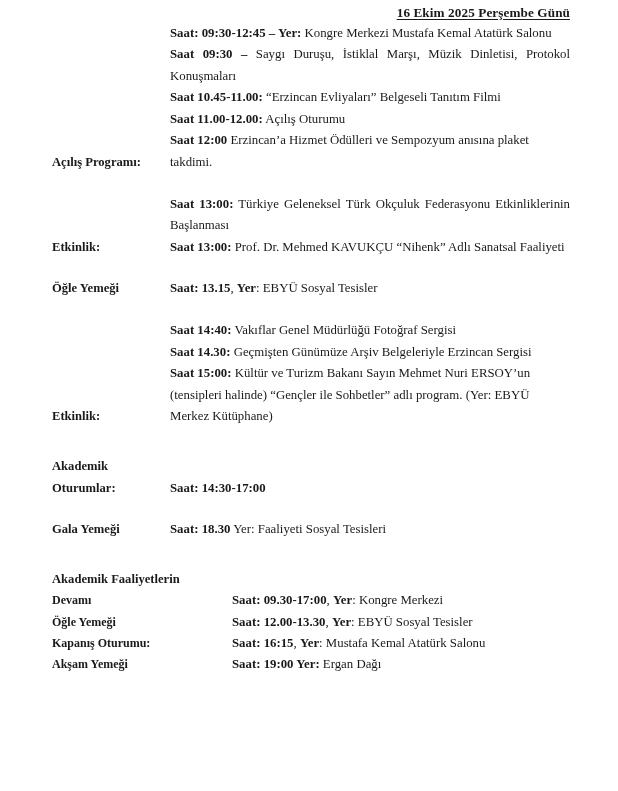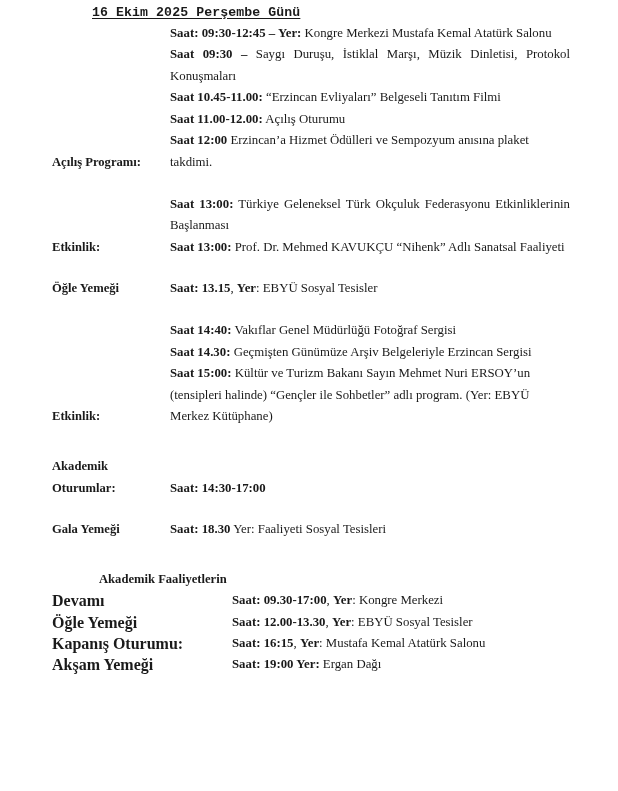--- a/index.html
+++ b/index.html
@@ -17,28 +17,27 @@
   }
   .page {
     position: absolute;
     left: 0; top: 0;
     width: 618px;
     height: 791px;
     box-sizing: border-box;
     padding: 5px 48px 0 52px;
   }
   .day-heading {
-    text-align: left;
+    text-align: right;
     font-weight: bold;
     font-size: 13.2px;
     letter-spacing: 0.1px;
     line-height: 1.25;
     margin: 0 0 1px 0;
     padding-left: 40px;
-    font-family: Liberation Mono, monospace;
   }
   .day-heading span.u {
     text-decoration: underline;
     text-underline-offset: 1.5px;
   }
   
   .rowset {
     width: 100%;
   }
   .row {
@@ -78,33 +77,32 @@
 
   
   .d2row {
     display: flex;
     align-items: flex-start;
     width: 100%;
   }
   .d2row .lbl {
     flex: 0 0 180px;
     font-weight: bold;
-    font-size: 16px;
+    font-size: 12px;
     line-height: 21.4px;
   }
   .d2row .val {
     flex: 1 1 auto;
     font-size: 12.8px;
     line-height: 21.4px;
   }
   .d2head {
     font-weight: bold;
     font-size: 12.6px;
     line-height: 21.4px;
-    margin-left: 47px;
   }
 </style>
 </head>
 <body>
 
 <div class="page">
 
   <div class="day-heading"><span class="u">16 Ekim 2025 Perşembe Günü</span></div>
 
   <div class="rowset">

